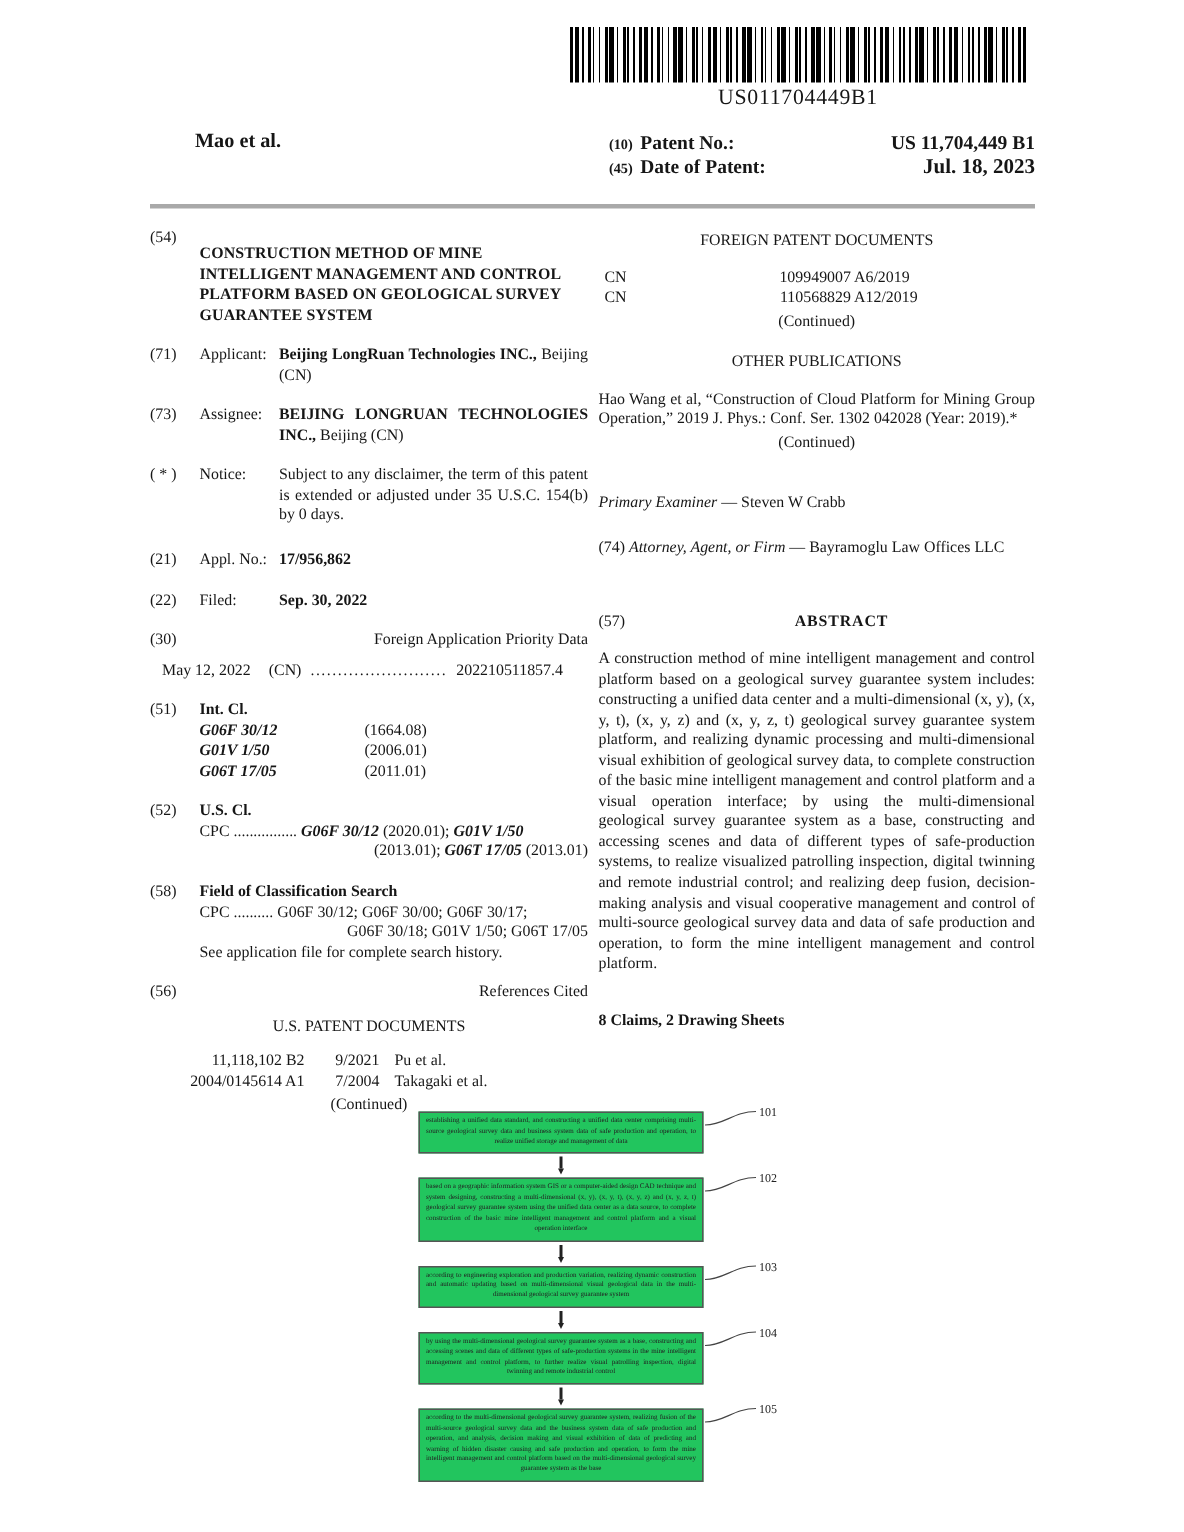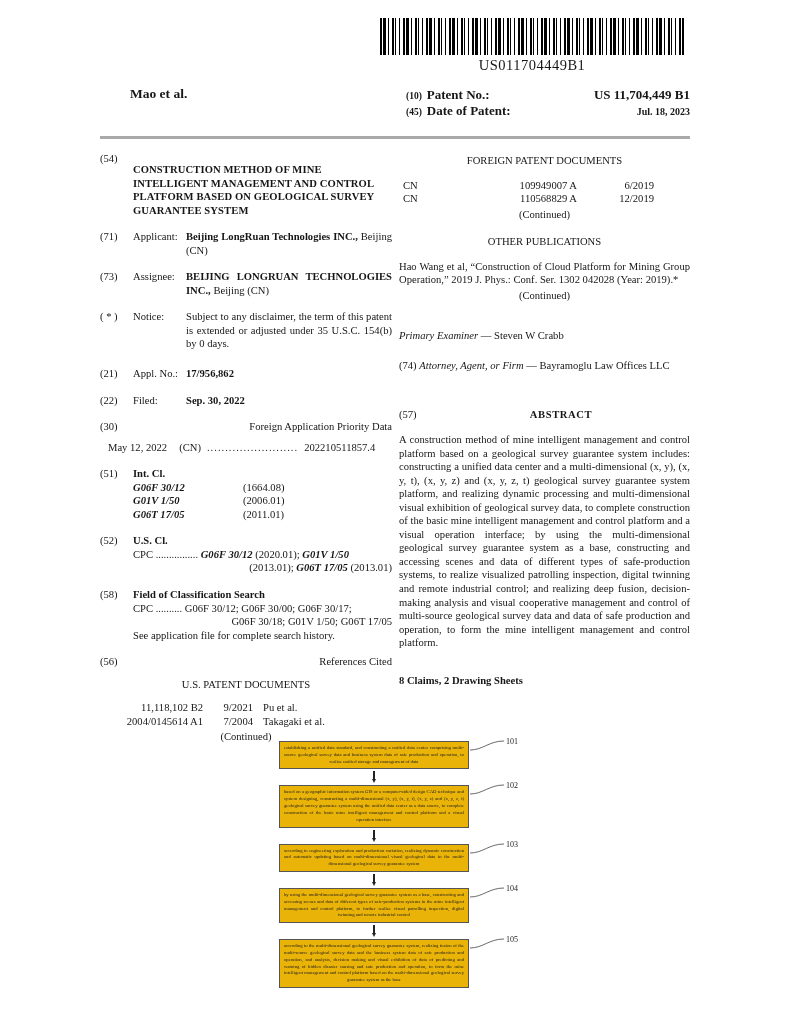--- a/index.html
+++ b/index.html
@@ -24,21 +24,21 @@
   
   .header{position:absolute;top:84px;left:100px;width:590px;display:flex;justify-content:space-between;}
   .tag{font-size:9.5px;font-weight:bold;}
   .h-line1{display:flex;align-items:baseline;gap:7px;}
   .h-title{font-size:23px;font-weight:bold;letter-spacing:.2px;}
   .h-inventors{font-size:13.5px;font-weight:bold;margin:2px 0 0 30px;}
   .h-right{width:284px;padding-top:3px;}
   .h-row{display:flex;justify-content:space-between;align-items:baseline;}
   .h-lab{font-size:13px;font-weight:bold;display:flex;gap:5px;align-items:baseline;}
   .h-pn{font-size:13px;font-weight:bold;}
-  .h-date{font-size:10px;font-weight:bold;}
+  .h-date{font-size:14px;font-weight:bold;}
 
   .rule{position:absolute;top:136px;left:100px;width:590px;height:3px;background:#a9a9a9;}
 
   
   .col{position:absolute;top:152px;font-size:10.6px;line-height:1.28;}
   .col-left{left:100px;width:292px;}
   .col-right{left:399px;width:291px;}
 
   .sec{display:flex;margin-bottom:13px;}
   .sn{flex:none;width:33px;}
@@ -67,36 +67,36 @@
   .ref-row{display:flex;}
   .ref-num{flex:none;width:103px;text-align:right;}
   .ref-date{flex:none;width:50px;text-align:right;}
   .ref-name{padding-left:10px;}
   .continued{text-align:center;margin-top:2px;}
 
   .fp-table{margin:0 36px 2px 4px;}
   .fp-row{display:flex;}
   .fp-c{flex:none;width:78px;}
   .fp-n{flex:none;width:96px;text-align:right;}
-  .fp-d{flex:1;text-align:right;}
+  .fp-d{flex:1;}
   .rc-head{text-align:center;margin:2px 0 11px;}
   .pubs{margin-top:14px;}
   .pub-text{text-align:justify;margin-top:11px;}
   .examiner{margin-top:27px;}
   .attorney{margin-top:16px;}
 
   .abs-head{display:flex;margin:36px 0 11px;}
   .abs-head .hd{flex:1;text-align:center;font-weight:bold;letter-spacing:.6px;}
   .abs-text{text-align:justify;}
   .claims{text-align:left;font-weight:bold;margin-top:24px;}
 
   
   .flowchart{position:absolute;left:279px;top:741px;width:190px;}
   .fc-step{
-    position:relative;border:0.8px solid #555;background:#eab308;
+    position:relative;border:0.8px solid #555;background:#22c55e;
     padding:3px 4px;font-size:4.7px;line-height:1.45;color:#222;
     text-align:justify;text-align-last:center;
   }
   .fc-leader{position:absolute;left:189px;top:-4px;display:flex;align-items:flex-start;}
   .fc-num{font-size:8px;line-height:1;margin:0 0 0 1px;}
   .fc-arrow{display:flex;flex-direction:column;align-items:center;margin:2px 0;}
   .fc-stem{width:1.2px;height:8px;background:#222;}
   .fc-headtri{width:0;height:0;border-left:2.8px solid transparent;border-right:2.8px solid transparent;border-top:4.5px solid #222;}
 </style>
 </head>

